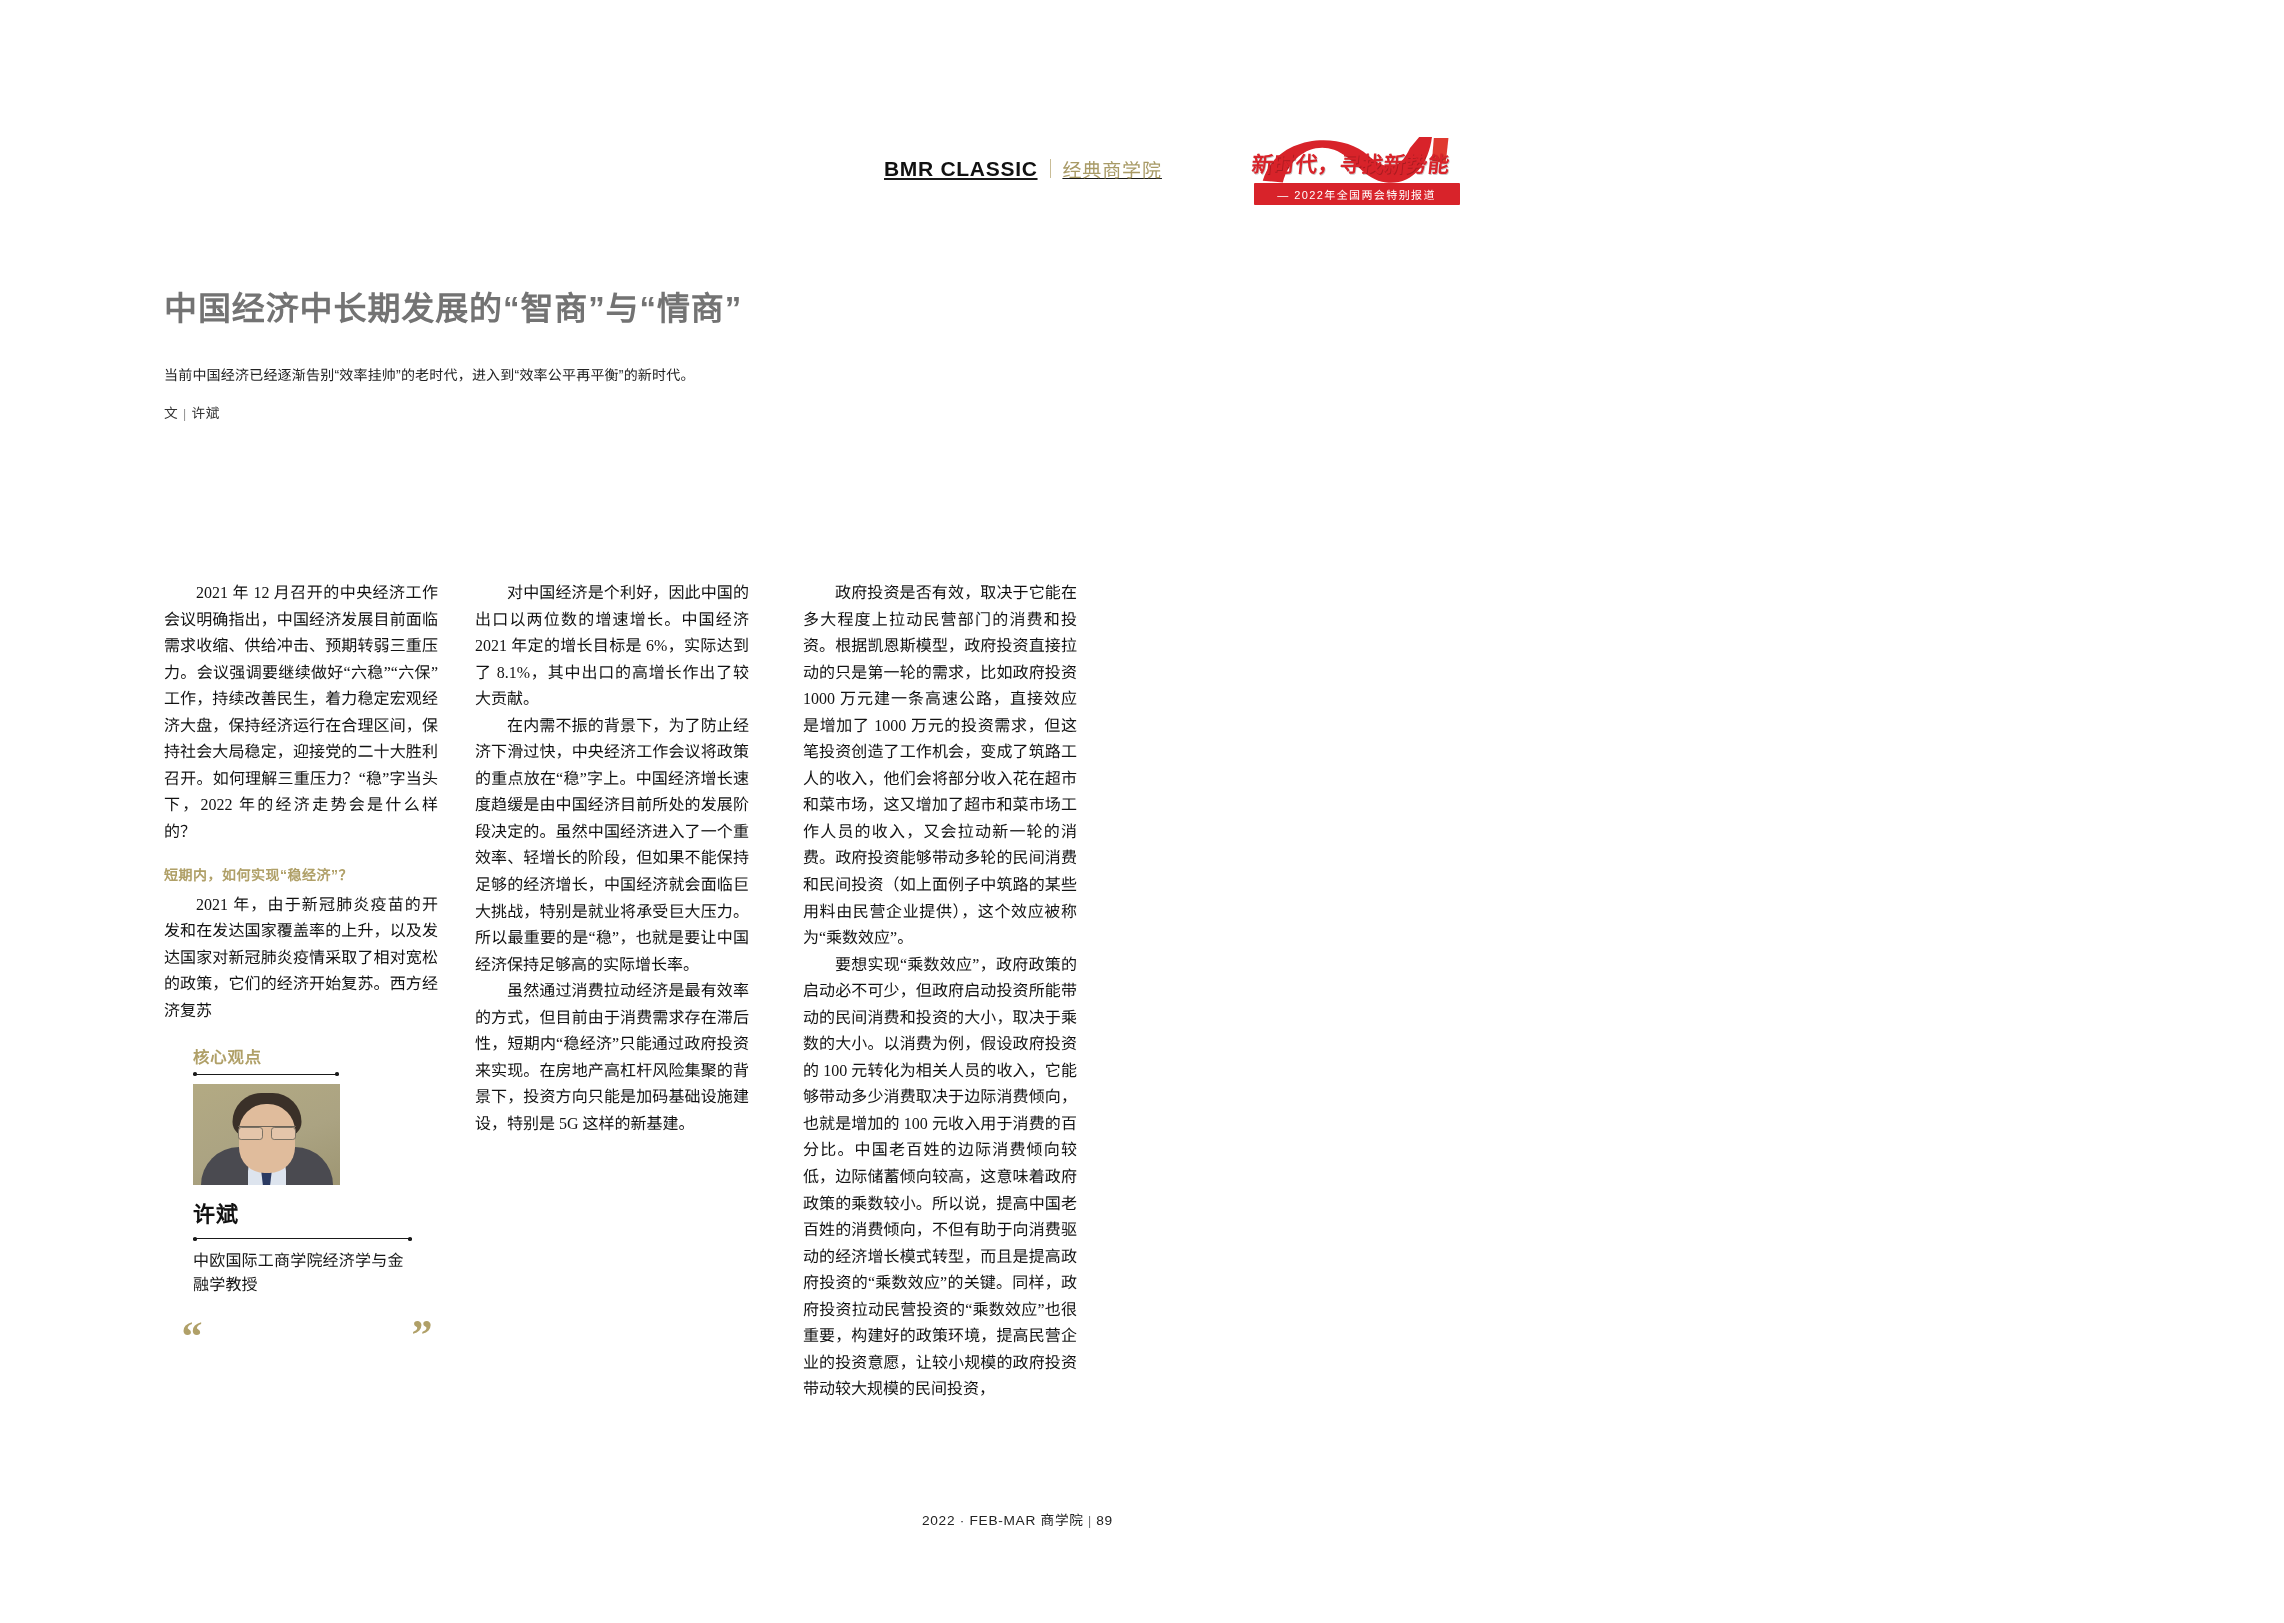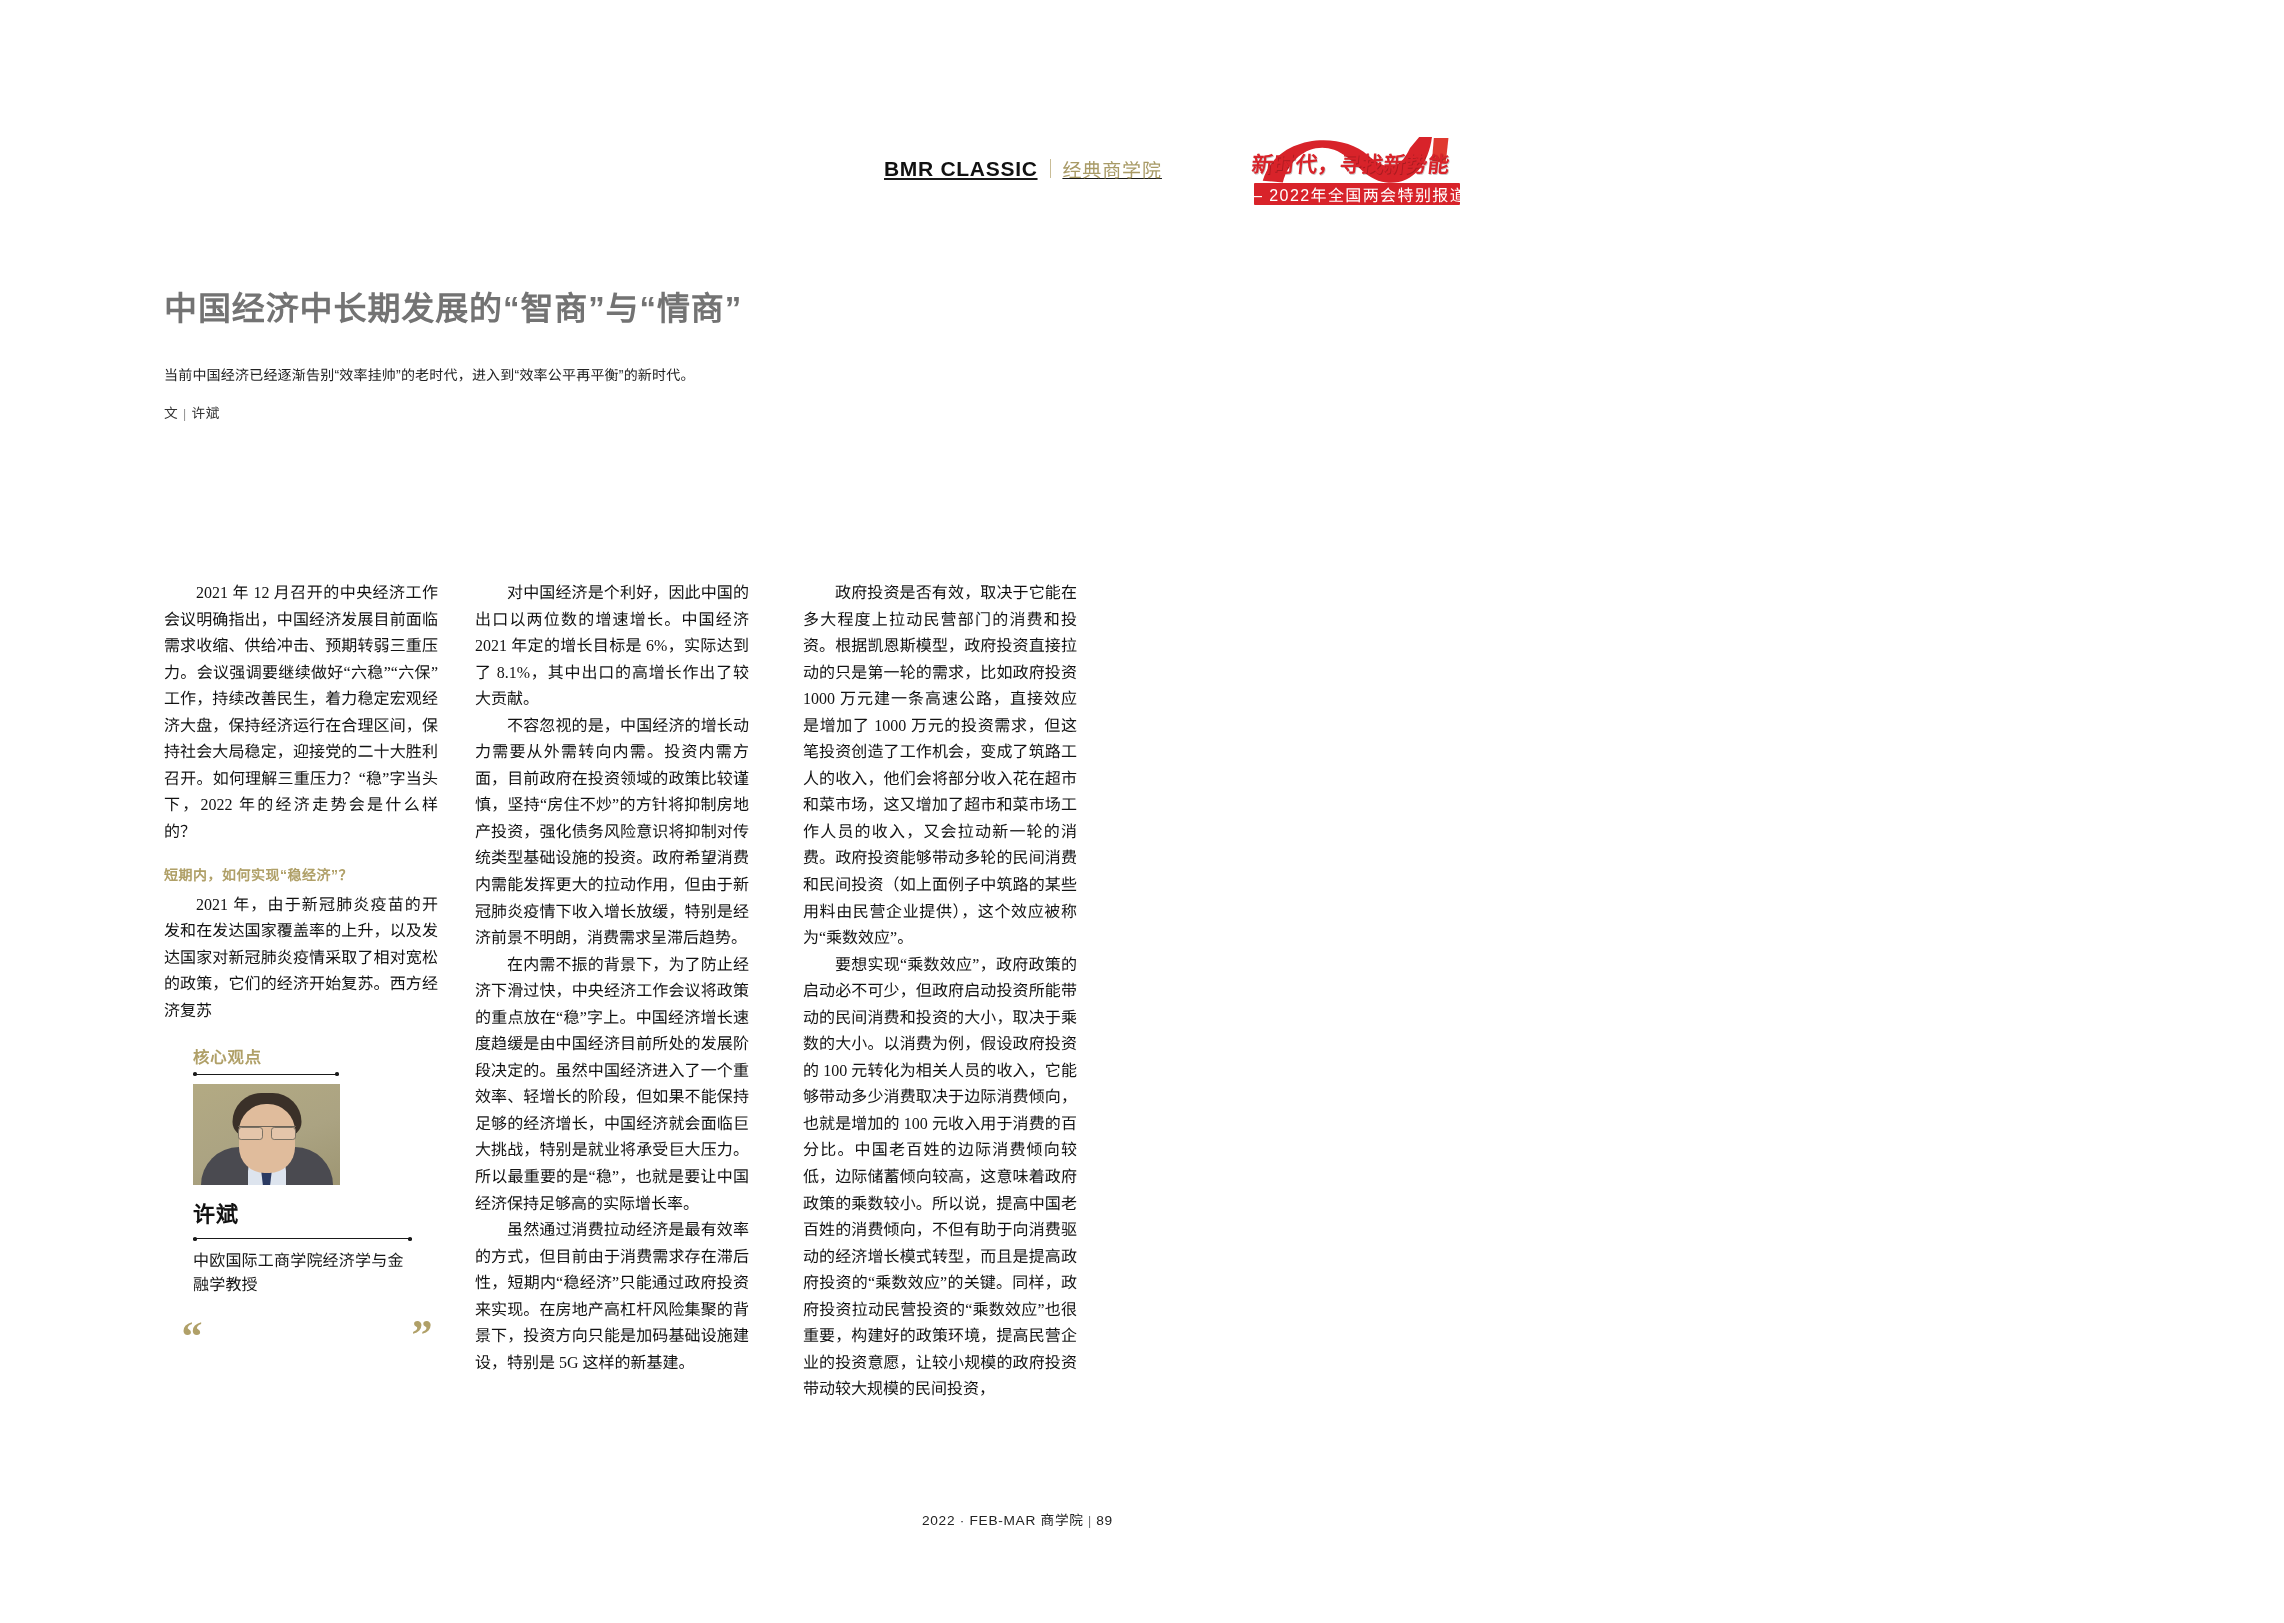--- a/index.html
+++ b/index.html
@@ -48,21 +48,21 @@
     white-space:nowrap;
     transform:skewX(-6deg);
   }
   .campaign-logo .cl-bar{
     position:absolute;left:4.6px;top:46px;width:206px;height:22px;
     background:#d8232a;border-radius:0.9px;
     display:flex;align-items:center;justify-content:center;
   }
   .campaign-logo .cl-bar span{
     font-family:"Liberation Sans","DejaVu Sans",sans-serif;
-    font-size:16px;color:#fff;letter-spacing:1.4px;white-space:nowrap;
+    font-size:11px;color:#fff;letter-spacing:1.4px;white-space:nowrap;
   }
 
   
   .headline{
     position:absolute;top:268px;left:164px;width:859px;
     font-family:"Liberation Sans","DejaVu Sans",sans-serif;
     font-weight:700;font-size:33px;line-height:1.18;letter-spacing:0.9px;
     color:#737373;
   }
   .deck{
@@ -262,21 +262,20 @@
       <div class="ac-rule2"></div>
       <div class="ac-title">中欧国际工商学院经济学与金融学教授</div>
       <div class="ac-quote">
         <span class="qopen">“</span>
         <span class="qclose">”</span>
       </div>
     </div>
 
     <div class="col" id="L2">
       <p>对中国经济是个利好，因此中国的出口以两位数的增速增长。中国经济 2021 年定的增长目标是 6%，实际达到了 8.1%，其中出口的高增长作出了较大贡献。</p>
-      <p>不容忽视的是，中国经济的增长动力需要从外需转向内需。投资内需方面，目前政府在投资领域的政策比较谨慎，坚持“房住不炒”的方针将抑制房地产投资，强化债务风险意识将抑制对传统类型基础设施的投资。政府希望消费内需能发挥更大的拉动作用，但由于新冠肺炎疫情下收入增长放缓，特别是经济前景不明朗，消费需求呈滞后趋势。</p>
       <p>在内需不振的背景下，为了防止经济下滑过快，中央经济工作会议将政策的重点放在“稳”字上。中国经济增长速度趋缓是由中国经济目前所处的发展阶段决定的。虽然中国经济进入了一个重效率、轻增长的阶段，但如果不能保持足够的经济增长，中国经济就会面临巨大挑战，特别是就业将承受巨大压力。所以最重要的是“稳”，也就是要让中国经济保持足够高的实际增长率。</p>
       <p>虽然通过消费拉动经济是最有效率的方式，但目前由于消费需求存在滞后性，短期内“稳经济”只能通过政府投资来实现。在房地产高杠杆风险集聚的背景下，投资方向只能是加码基础设施建设，特别是 5G 这样的新基建。</p>
     </div>
 
     <div class="col" id="L3">
       <p>政府投资是否有效，取决于它能在多大程度上拉动民营部门的消费和投资。根据凯恩斯模型，政府投资直接拉动的只是第一轮的需求，比如政府投资 1000 万元建一条高速公路，直接效应是增加了 1000 万元的投资需求，但这笔投资创造了工作机会，变成了筑路工人的收入，他们会将部分收入花在超市和菜市场，这又增加了超市和菜市场工作人员的收入，又会拉动新一轮的消费。政府投资能够带动多轮的民间消费和民间投资（如上面例子中筑路的某些用料由民营企业提供），这个效应被称为“乘数效应”。</p>
       <p>要想实现“乘数效应”，政府政策的启动必不可少，但政府启动投资所能带动的民间消费和投资的大小，取决于乘数的大小。以消费为例，假设政府投资的 100 元转化为相关人员的收入，它能够带动多少消费取决于边际消费倾向，也就是增加的 100 元收入用于消费的百分比。中国老百姓的边际消费倾向较低，边际储蓄倾向较高，这意味着政府政策的乘数较小。所以说，提高中国老百姓的消费倾向，不但有助于向消费驱动的经济增长模式转型，而且是提高政府投资的“乘数效应”的关键。同样，政府投资拉动民营投资的“乘数效应”也很重要，构建好的政策环境，提高民营企业的投资意愿，让较小规模的政府投资带动较大规模的民间投资，</p>
     </div>
 
     <div class="folio folio-left">

